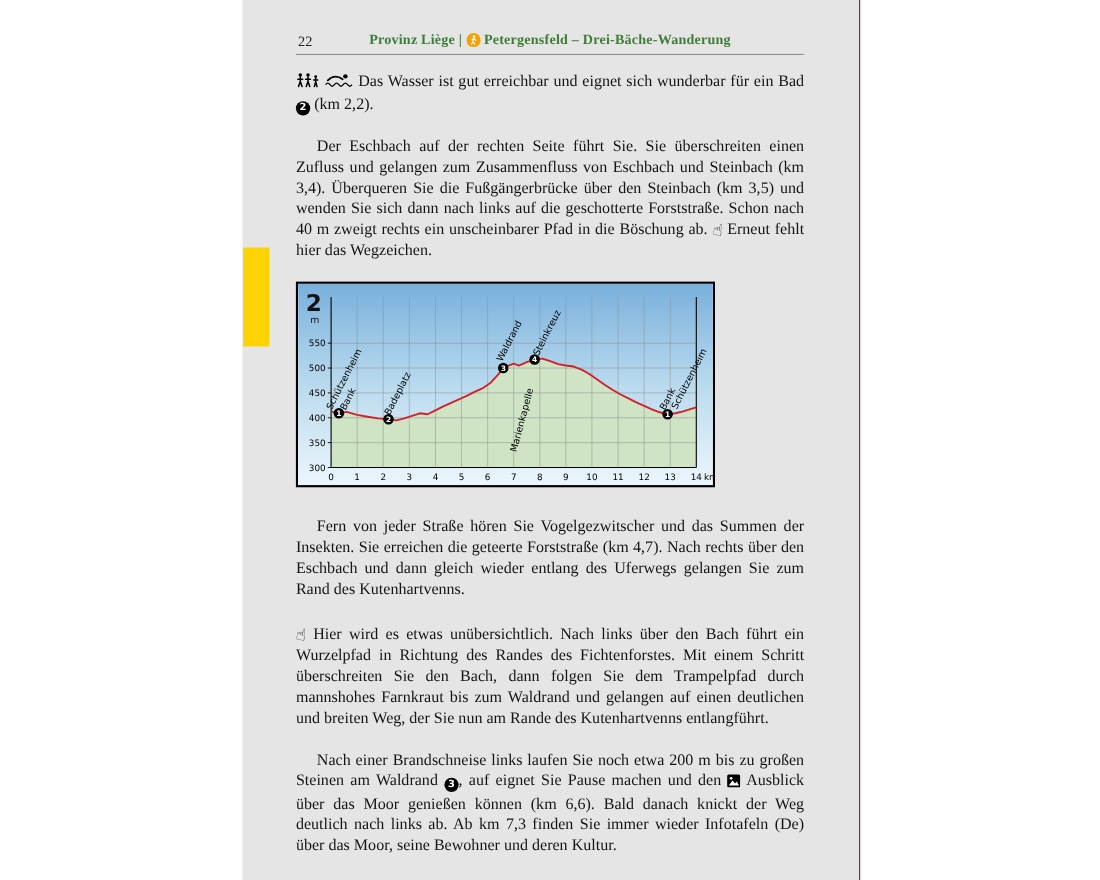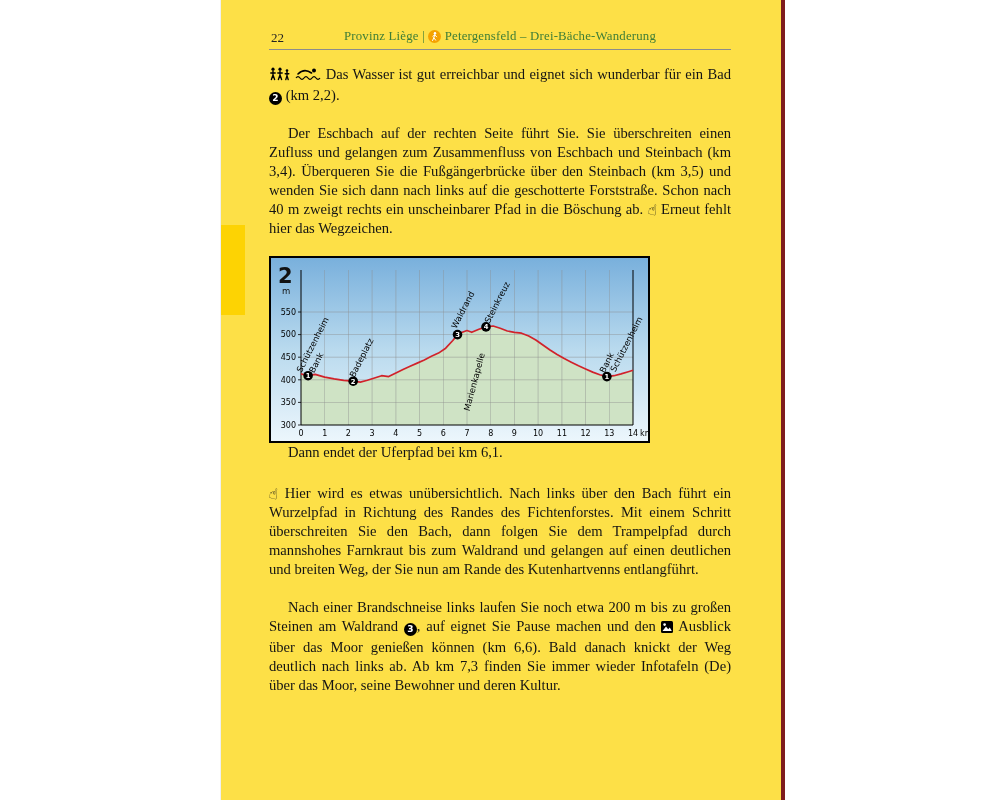--- a/index.html
+++ b/index.html
@@ -1,31 +1,31 @@
 <!DOCTYPE html>
 <html><head>
 <meta charset="utf-8">
 <style>
   html,body{margin:0;padding:0;}
   body{
     width:1000px;height:800px;background:#ffffff;position:relative;
     font-family:"Liberation Serif", serif;color:#141414;
   }
   .page{
-    position:absolute;left:220px;top:0;width:560px;height:800px;background:#fde047;
-    border-left:1px solid #f0f0f0;border-right:4px solid #7f1d1d;
+    position:absolute;left:220px;top:0;width:560px;height:800px;background:#e5e5e5;
+    border-left:1px solid #f0f0f0;border-right:1px solid #7f1d1d;
   }
   .side-tab{
     position:absolute;left:0;top:225px;width:24px;height:90px;background:#fdd303;
   }
   .content{position:absolute;left:48px;top:0;width:462px;}
   .header{position:relative;margin-top:29px;height:17px;}
   .pagenum{position:absolute;left:2px;top:1px;font-size:13px;color:#222;}
   .htitle{
-    text-align:center;font-size:12.8px;color:#3e7d37;letter-spacing:.2px;white-space:nowrap;
+    text-align:center;font-size:12.8px;color:#3e7d37;letter-spacing:.2px;white-space:nowrap;font-weight:bold;
   }
   .rule{border-bottom:1px solid #8c8c8c;margin-top:3px;}
   p{font-size:14.6px;line-height:19px;text-align:justify;margin:0;}
   .indent{text-indent:19px;}
   .p1{margin-top:15px;}
   .p2{margin-top:19px;}
   .p3{margin-top:27px;}
   .p4{margin-top:0;}
   .p5{margin-top:22px;}
   .p6{margin-top:19px;}
@@ -171,21 +171,21 @@
           <text x="186.5" y="79.0" font-size="6.8" font-weight="bold" fill="#fff" text-anchor="middle" font-family="DejaVu Sans, sans-serif">3</text>
           <circle cx="215.0" cy="68.9" r="4.8" fill="#000"></circle>
           <text x="215.0" y="71.3" font-size="6.8" font-weight="bold" fill="#fff" text-anchor="middle" font-family="DejaVu Sans, sans-serif">4</text>
           <circle cx="335.9" cy="118.6" r="4.8" fill="#000"></circle>
           <text x="335.9" y="121.0" font-size="6.8" font-weight="bold" fill="#fff" text-anchor="middle" font-family="DejaVu Sans, sans-serif">1</text>
           <text x="7" y="25" font-size="21" font-weight="bold" fill="#111" font-family="DejaVu Sans, sans-serif">2</text>
           <text x="11" y="36" font-size="8.5" fill="#111" font-family="DejaVu Sans, sans-serif">m</text>
         </svg>
     </div>
 
-    <p class="p4 indent">Dann endet der Uferpfad bei km 6,1.</p>
+    <p class="p3 indent">Fern von jeder Straße hören Sie Vogelgezwitscher und das Summen der Insekten. Sie erreichen die geteerte Forststraße (km 4,7). Nach rechts über den Eschbach und dann gleich wieder entlang des Uferwegs gelangen Sie zum Rand des Kutenhartvenns.</p>
 
     <p class="p5">
       <span class="hand">☝</span>
       <span>Hier wird es etwas unübersichtlich. Nach links über den Bach führt ein Wurzelpfad in Richtung des Randes des Fichtenforstes. Mit einem Schritt überschreiten Sie den Bach, dann folgen Sie dem Trampelpfad durch mannshohes Farnkraut bis zum Waldrand und gelangen auf einen deutlichen und breiten Weg, der Sie nun am Rande des Kutenhartvenns entlangführt.</span>
     </p>
 
     <p class="p6 indent">
       <span>Nach einer Brandschneise links laufen Sie noch etwa 200 m bis zu großen Steinen am Waldrand</span>
       <span class="badge">3</span><span>, auf eignet Sie Pause machen und den</span>
       <span class="inline-icon"><svg width="12" height="13" viewBox="0 0 12 13">

